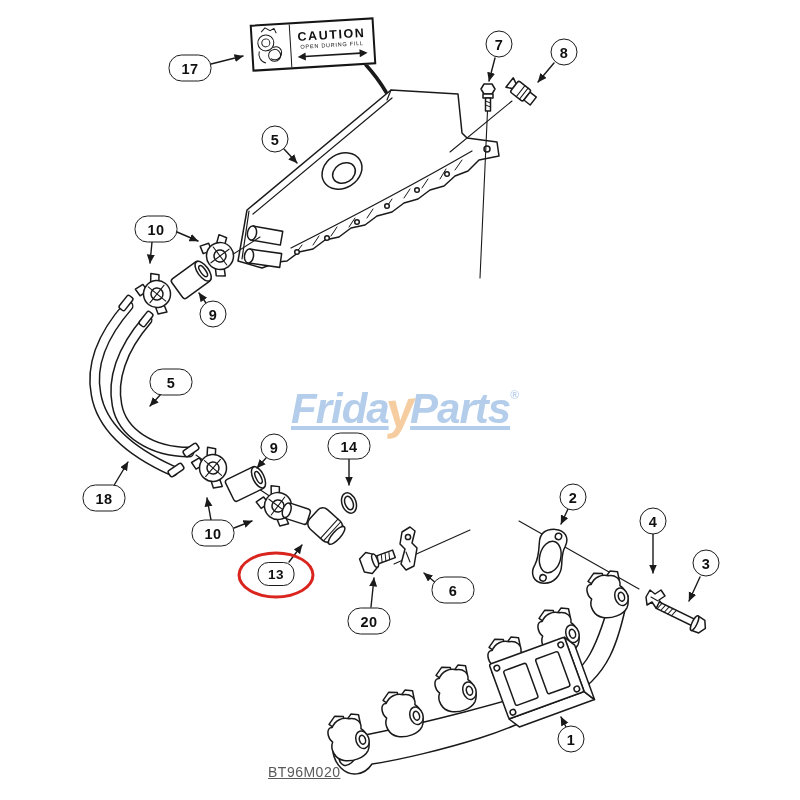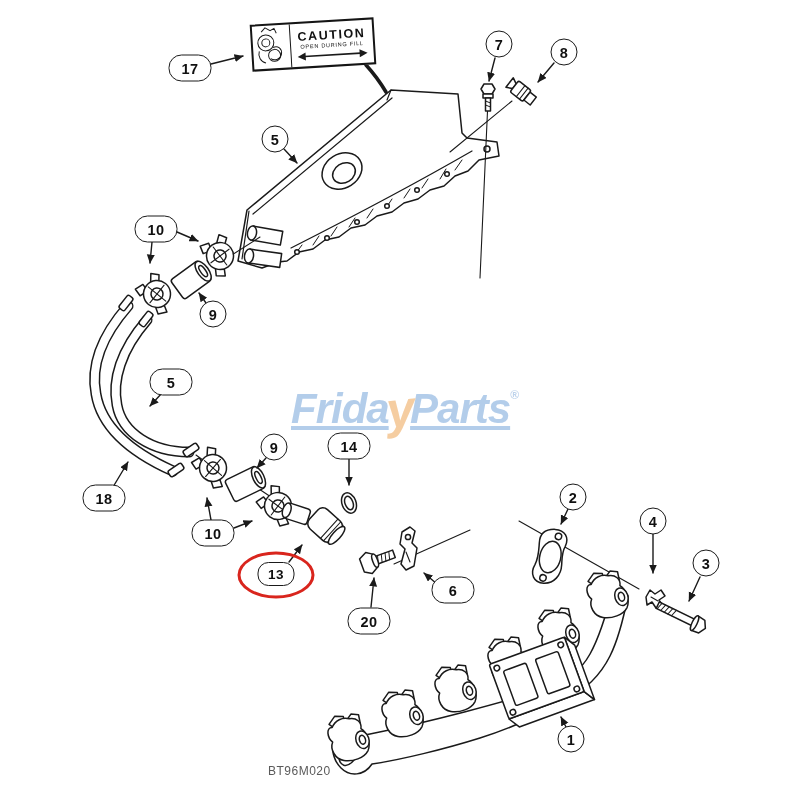--- a/index.html
+++ b/index.html
@@ -33,22 +33,22 @@
 
   
   .wm{position:absolute;left:291px;top:376px;white-space:nowrap;z-index:3;
       font-weight:bold;font-style:italic;font-size:42px;letter-spacing:-1px;opacity:.88;}
   .wm-blue{color:#a9c7e8;text-decoration:underline;}
   .wm-orange{color:#f4c795;font-size:51px;display:inline-block;
       transform:rotate(-6deg) translateY(4px);margin:0 -3px;}
   .wm-reg{color:#b4cdea;font-size:12px;font-style:normal;vertical-align:24px;}
 
   
-  .fig{position:absolute;left:268px;top:764px;font-size:12px;color:#5a5a5a;
-       letter-spacing:.5px;z-index:3;}
+  .fig{position:absolute;left:268px;top:764px;font-size:14px;color:#5a5a5a;
+       letter-spacing:.5px;z-index:3;text-decoration:underline;}
 </style>
 </head>
 <body>
 
 <div class="stage">
 
   <div class="wm">
     <span class="wm-blue">Frida</span><span class="wm-orange">y</span><span class="wm-blue">Parts</span><span class="wm-reg">®</span>
   </div>
 

